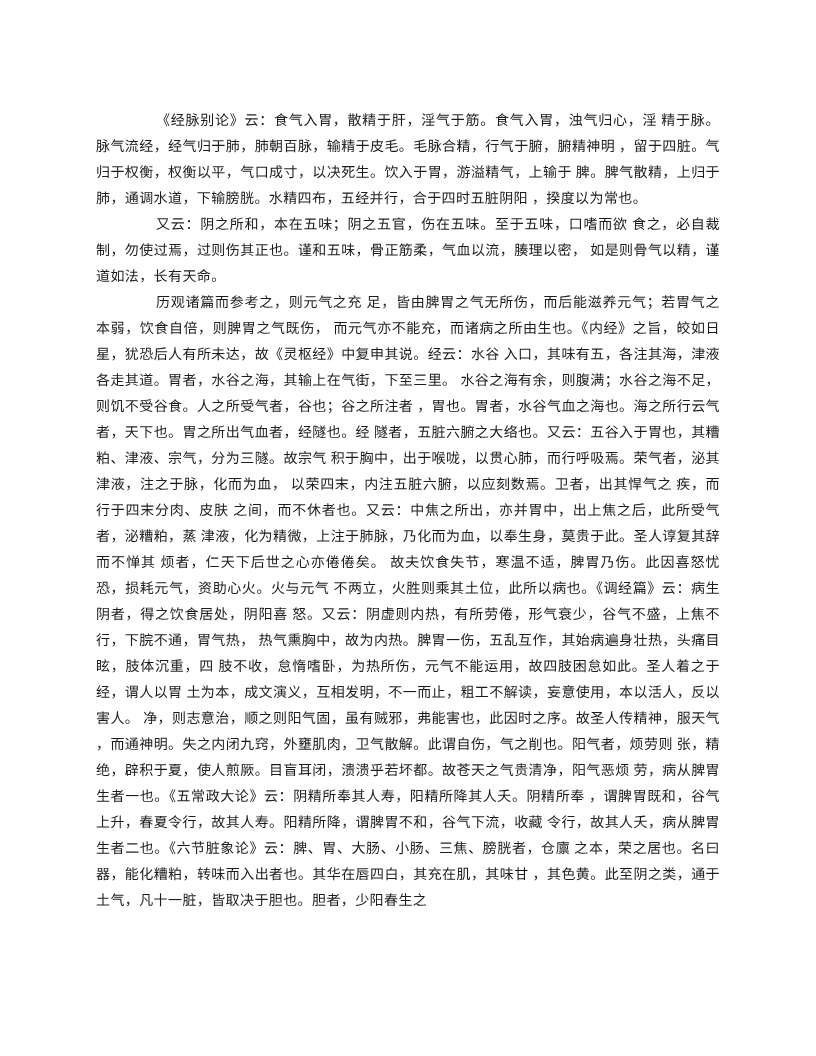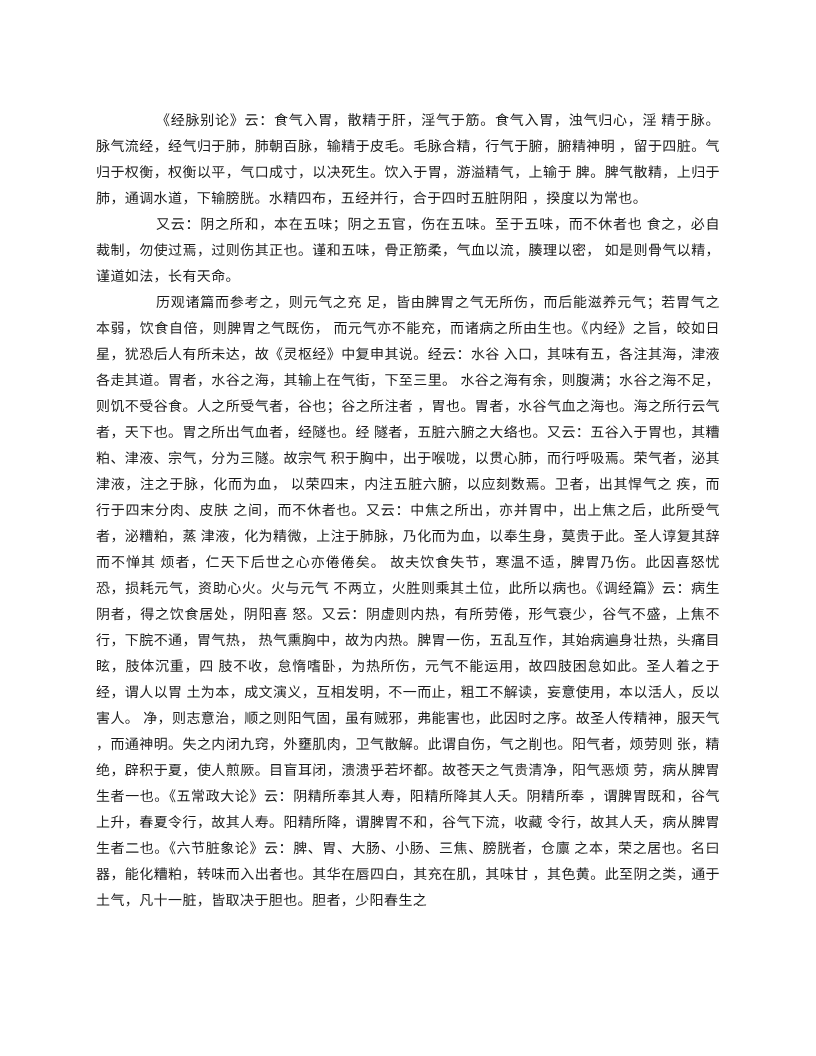--- a/index.html
+++ b/index.html
@@ -34,16 +34,16 @@
     letter-spacing: 0.4px;
     word-break: break-all;
   }
 </style>
 </head>
 <body>
 
 <div class="page">
   <div class="doc-body">
     <p class="para">《经脉别论》云：食气入胃，散精于肝，淫气于筋。食气入胃，浊气归心，淫 精于脉。脉气流经，经气归于肺，肺朝百脉，输精于皮毛。毛脉合精，行气于腑，腑精神明 ，留于四脏。气归于权衡，权衡以平，气口成寸，以决死生。饮入于胃，游溢精气，上输于 脾。脾气散精，上归于肺，通调水道，下输膀胱。水精四布，五经并行，合于四时五脏阴阳 ，揆度以为常也。</p>
-    <p class="para">又云：阴之所和，本在五味；阴之五官，伤在五味。至于五味，而不休者也 食之，必自裁制，勿使过焉，过则伤其正也。谨和五味，骨正筋柔，气血以流，腠理以密， 如是则骨气以精，谨道如法，长有天命。</p>
+    <p class="para">又云：阴之所和，本在五味；阴之五官，伤在五味。至于五味，口嗜而欲 食之，必自裁制，勿使过焉，过则伤其正也。谨和五味，骨正筋柔，气血以流，腠理以密， 如是则骨气以精，谨道如法，长有天命。</p>
     <p class="para">历观诸篇而参考之，则元气之充 足，皆由脾胃之气无所伤，而后能滋养元气；若胃气之本弱，饮食自倍，则脾胃之气既伤， 而元气亦不能充，而诸病之所由生也。《内经》之旨，皎如日星，犹恐后人有所未达，故《灵枢经》中复申其说。经云：水谷 入口，其味有五，各注其海，津液各走其道。胃者，水谷之海，其输上在气街，下至三里。 水谷之海有余，则腹满；水谷之海不足，则饥不受谷食。人之所受气者，谷也；谷之所注者 ，胃也。胃者，水谷气血之海也。海之所行云气者，天下也。胃之所出气血者，经隧也。经 隧者，五脏六腑之大络也。又云：五谷入于胃也，其糟粕、津液、宗气，分为三隧。故宗气 积于胸中，出于喉咙，以贯心肺，而行呼吸焉。荣气者，泌其津液，注之于脉，化而为血， 以荣四末，内注五脏六腑，以应刻数焉。卫者，出其悍气之 疾，而行于四末分肉、皮肤 之间，而不休者也。又云：中焦之所出，亦并胃中，出上焦之后，此所受气者，泌糟粕，蒸 津液，化为精微，上注于肺脉，乃化而为血，以奉生身，莫贵于此。圣人谆复其辞而不惮其 烦者，仁天下后世之心亦倦倦矣。 故夫饮食失节，寒温不适，脾胃乃伤。此因喜怒忧恐，损耗元气，资助心火。火与元气 不两立，火胜则乘其土位，此所以病也。《调经篇》云：病生阴者，得之饮食居处，阴阳喜 怒。又云：阴虚则内热，有所劳倦，形气衰少，谷气不盛，上焦不行，下脘不通，胃气热， 热气熏胸中，故为内热。脾胃一伤，五乱互作，其始病遍身壮热，头痛目眩，肢体沉重，四 肢不收，怠惰嗜卧，为热所伤，元气不能运用，故四肢困怠如此。圣人着之于经，谓人以胃 土为本，成文演义，互相发明，不一而止，粗工不解读，妄意使用，本以活人，反以害人。 净，则志意治，顺之则阳气固，虽有贼邪，弗能害也，此因时之序。故圣人传精神，服天气 ，而通神明。失之内闭九窍，外壅肌肉，卫气散解。此谓自伤，气之削也。阳气者，烦劳则 张，精绝，辟积于夏，使人煎厥。目盲耳闭，溃溃乎若坏都。故苍天之气贵清净，阳气恶烦 劳，病从脾胃生者一也。《五常政大论》云：阴精所奉其人寿，阳精所降其人夭。阴精所奉 ，谓脾胃既和，谷气上升，春夏令行，故其人寿。阳精所降，谓脾胃不和，谷气下流，收藏 令行，故其人夭，病从脾胃生者二也。《六节脏象论》云：脾、胃、大肠、小肠、三焦、膀胱者，仓廪 之本，荣之居也。名曰器，能化糟粕，转味而入出者也。其华在唇四白，其充在肌，其味甘 ，其色黄。此至阴之类，通于土气，凡十一脏，皆取决于胆也。胆者，少阳春生之</p>
   </div>
 </div>
 
 </body></html>

